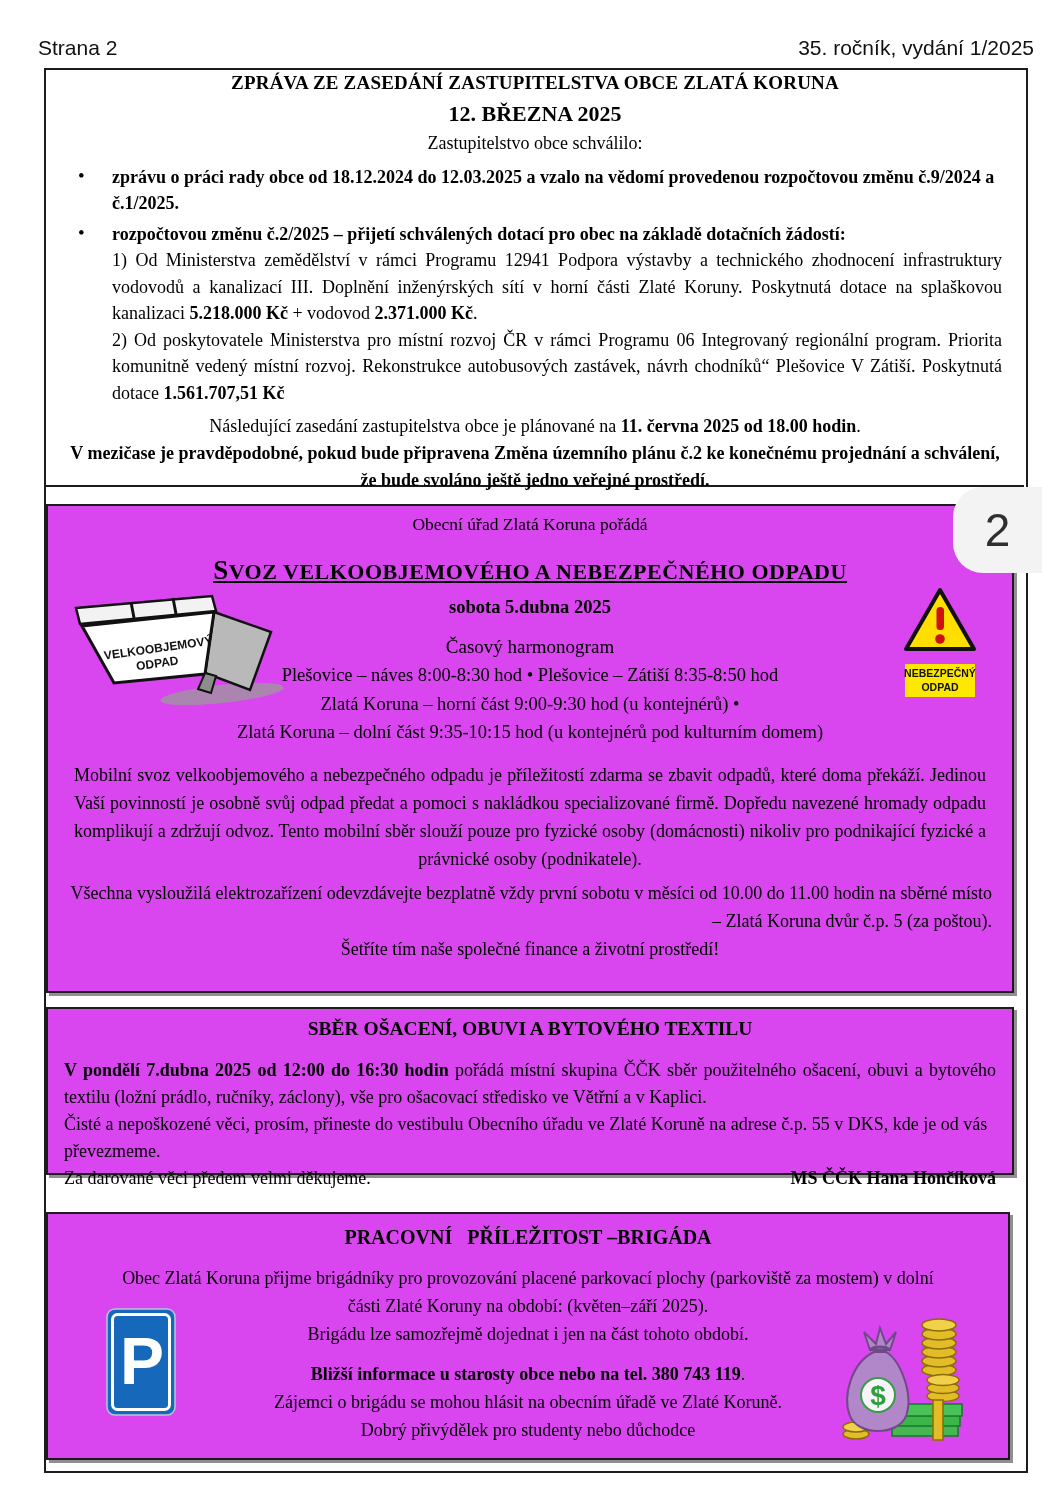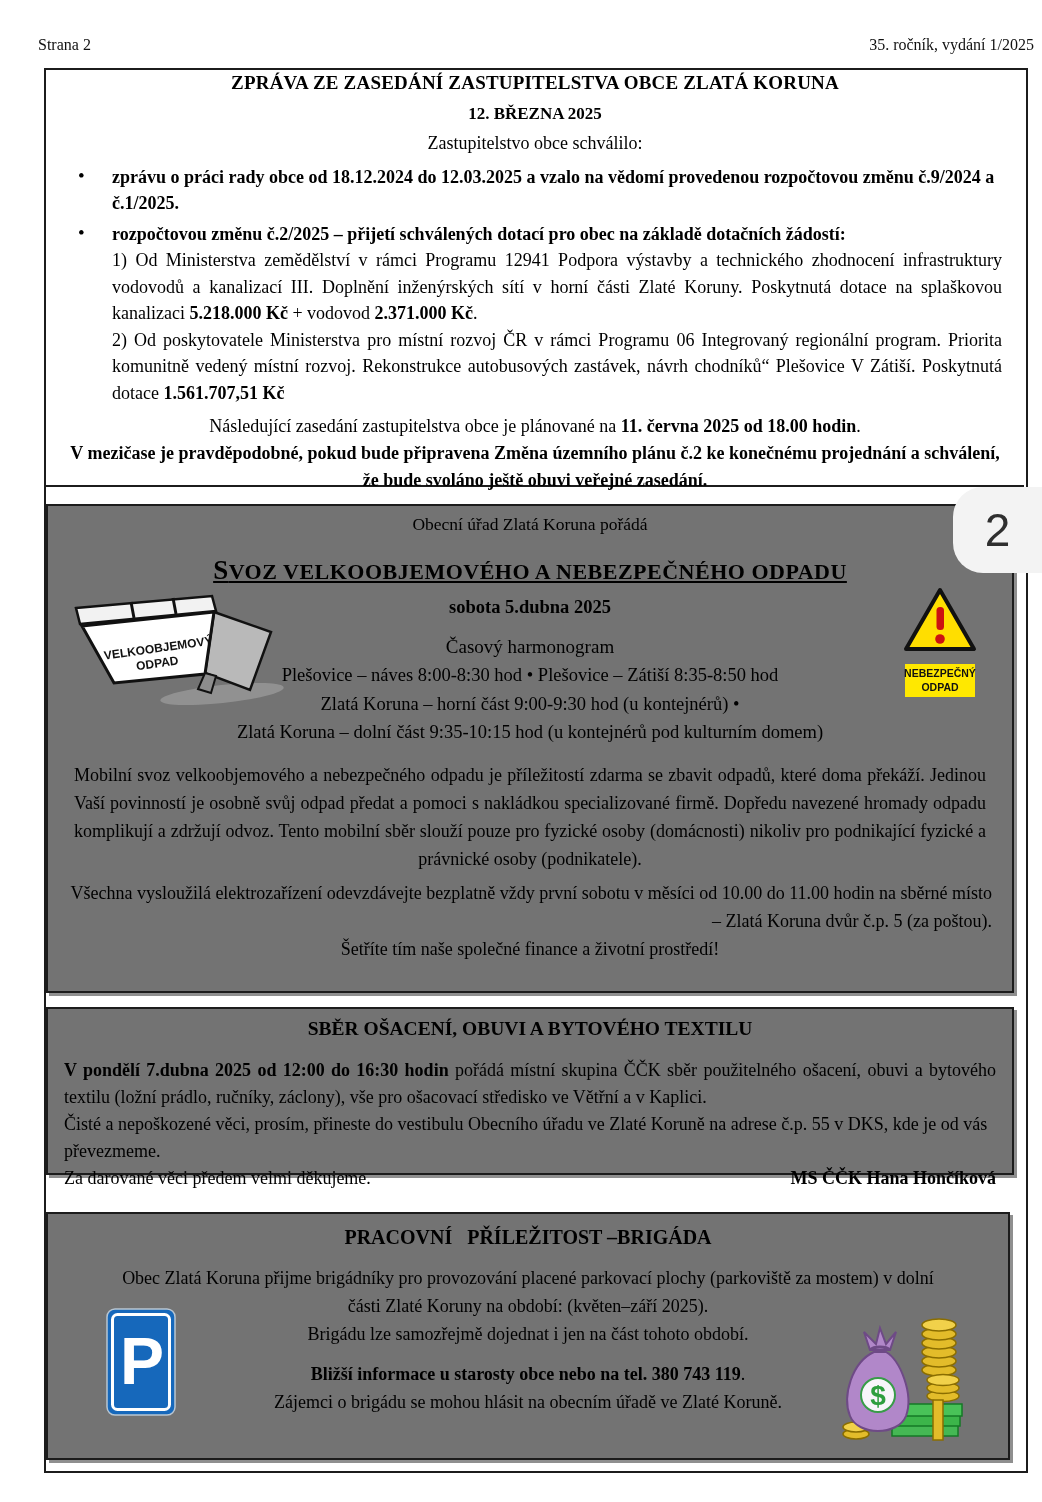--- a/index.html
+++ b/index.html
@@ -6,46 +6,46 @@
   html,body { background:#ffffff; }
   body {
     width:1042px; height:1502px; position:relative;
     font-family:"Liberation Serif", serif; color:#000;
     overflow:hidden;
   }
   
   .page-header {
     position:absolute; left:38px; right:8px; top:36px;
     display:flex; justify-content:space-between;
-    font-family:Liberation Serif, serif; font-size:16px; color:#111;
+    font-family:Liberation Sans, sans-serif; font-size:21px; color:#111;
   }
   
   .outer-frame {
     position:absolute; left:44px; top:68px; width:984px; height:1405px;
     border:2px solid #1c1c1c;
   }
   
   .report {
     position:absolute; left:46px; top:60px; width:978px; height:427px;
     border-bottom:2px solid #1c1c1c; padding:10px 22px 0;
     font-size:18px; line-height:26.5px;
   }
   .report .t1 { text-align:center; font-size:19px; font-weight:bold; letter-spacing:.2px; }
-  .report .t2 { text-align:center; font-size:17px; font-weight:bold; margin-top:4px; }
+  .report .t2 { text-align:center; font-size:22px; font-weight:bold; margin-top:4px; }
   .report .t3 { text-align:center; font-size:18px; font-weight:normal; margin-top:3px; }
   .report ul { list-style:none; margin-top:7px; }
   .report li { position:relative; padding-left:44px; margin-top:4px; }
   .report li .dot { position:absolute; left:10px; top:-1px; font-size:19px; }
   .bold { font-weight:bold; }
   .just { text-align:justify; }
   .report .note1 { text-align:center; margin-top:7px; line-height:27px; }
   .report .note2 { text-align:center; font-weight:bold; line-height:27px; }
   
   .box {
-    position:absolute; left:46px; border:2px solid #1c1c1c; background:#737373;
+    position:absolute; left:46px; border:2px solid #1c1c1c; background:#d946ef;
     box-shadow:3px 3px 0 #8f8f8f;
   }
   
   .svoz { top:504px; width:968px; height:489px; font-size:18px; text-align:center; }
   .svoz .intro { margin-top:8px; font-size:17.5px; }
   .svoz .title { margin-top:20px; font-size:22px; font-weight:bold; letter-spacing:.5px; line-height:30px;text-decoration:underline; }
   .svoz .title::first-letter { font-size:27px; }
   .svoz .date  { margin-top:8px; font-size:18.5px; font-weight:bold; line-height:24px; }
   .svoz .sched-title { margin-top:14px; line-height:28px; font-size:19px; }
   .svoz .sched-line  { line-height:28.5px; font-size:18.5px; }
@@ -96,21 +96,21 @@
       <p class="bold">zprávu o práci rady obce od 18.12.2024 do 12.03.2025 a vzalo na vědomí provedenou rozpočtovou změnu č.9/2024 a č.1/2025.</p>
     </li>
     <li>
       <span class="dot">•</span>
       <p class="bold">rozpočtovou změnu č.2/2025 – přijetí schválených dotací pro obec na základě dotačních žádostí:</p>
       <p class="just"><span>1) Od Ministerstva zemědělství v rámci Programu 12941 Podpora výstavby a technického zhodnocení infrastruktury vodovodů a kanalizací III. Doplnění inženýrských sítí v horní části Zlaté Koruny. Poskytnutá dotace na splaškovou kanalizaci </span><span class="bold">5.218.000 Kč</span><span> + vodovod </span><span class="bold">2.371.000 Kč</span><span>.</span></p>
       <p class="just"><span>2) Od poskytovatele Ministerstva pro místní rozvoj ČR v rámci Programu 06 Integrovaný regionální program. Priorita komunitně vedený místní rozvoj. Rekonstrukce autobusových zastávek, návrh chodníků“ Plešovice V Zátiší. Poskytnutá dotace </span><span class="bold">1.561.707,51 Kč</span></p>
     </li>
   </ul>
   <p class="note1"><span>Následující zasedání zastupitelstva obce je plánované na </span><span class="bold">11. června 2025 od 18.00 hodin</span><span>.</span></p>
-  <p class="note2">V mezičase je pravděpodobné, pokud bude připravena Změna územního plánu č.2 ke konečnému projednání a schválení, že bude svoláno ještě obuvi veřejné zasedání.</p>
+  <p class="note2">V mezičase je pravděpodobné, pokud bude připravena Změna územního plánu č.2 ke konečnému projednání a schválení, že bude svoláno ještě jedno veřejné prostředí.</p>
 </section>
 
 <section class="box svoz">
   <div class="intro">Obecní úřad Zlatá Koruna pořádá</div>
   <div class="title">SVOZ VELKOOBJEMOVÉHO A NEBEZPEČNÉHO ODPADU</div>
   <div class="date bold">sobota 5.dubna 2025</div>
 
   <svg class="icon-dumpster" width="235" height="115" viewBox="0 0 235 115">
     <ellipse cx="158" cy="100" rx="62" ry="9" fill="#9b9b9b" opacity="0.75" transform="rotate(-6 158 100)"></ellipse>
     <polygon points="150,18 207,38 186,96 141,79" fill="#b9b9b9" stroke="#111" stroke-width="2.5"></polygon>
@@ -155,20 +155,21 @@
     <span class="bold">MS ČČK Hana Hončíková</span>
   </div>
 </section>
 
 <section class="box prace">
   <div class="title">PRACOVNÍ   PŘÍLEŽITOST –BRIGÁDA</div>
   <p class="p1">Obec Zlatá Koruna přijme brigádníky pro provozování placené parkovací plochy (parkoviště za mostem) v dolní části Zlaté Koruny na období: (květen–září 2025).</p>
   <p class="p">Brigádu lze samozřejmě dojednat i jen na část tohoto období.</p>
   <p class="pb"><span>Bližší informace u starosty obce nebo na tel. 380 743 119</span><span style="font-weight:normal">.</span></p>
   <p class="p">Zájemci o brigádu se mohou hlásit na obecním úřadě ve Zlaté Koruně.</p>
+  <p class="p">Dobrý přivýdělek pro studenty nebo důchodce</p>
 
   <svg class="icon-parking" width="70" height="108" viewBox="0 0 70 108">
     <rect x="1" y="1" width="68" height="106" rx="8" fill="#1668bb" stroke="#b9c6d2" stroke-width="1.5"></rect>
     <rect x="6.5" y="6.5" width="57" height="95" rx="5" fill="none" stroke="#ffffff" stroke-width="3"></rect>
     <text x="36" y="76" font-family="Liberation Sans, sans-serif" font-weight="bold" font-size="66" fill="#ffffff" text-anchor="middle">P</text>
   </svg>
 
   <svg class="icon-money" width="128" height="148" viewBox="0 0 128 148">
 
     <g stroke="#8a6d00" stroke-width="1.5" fill="#e3bc2a">

